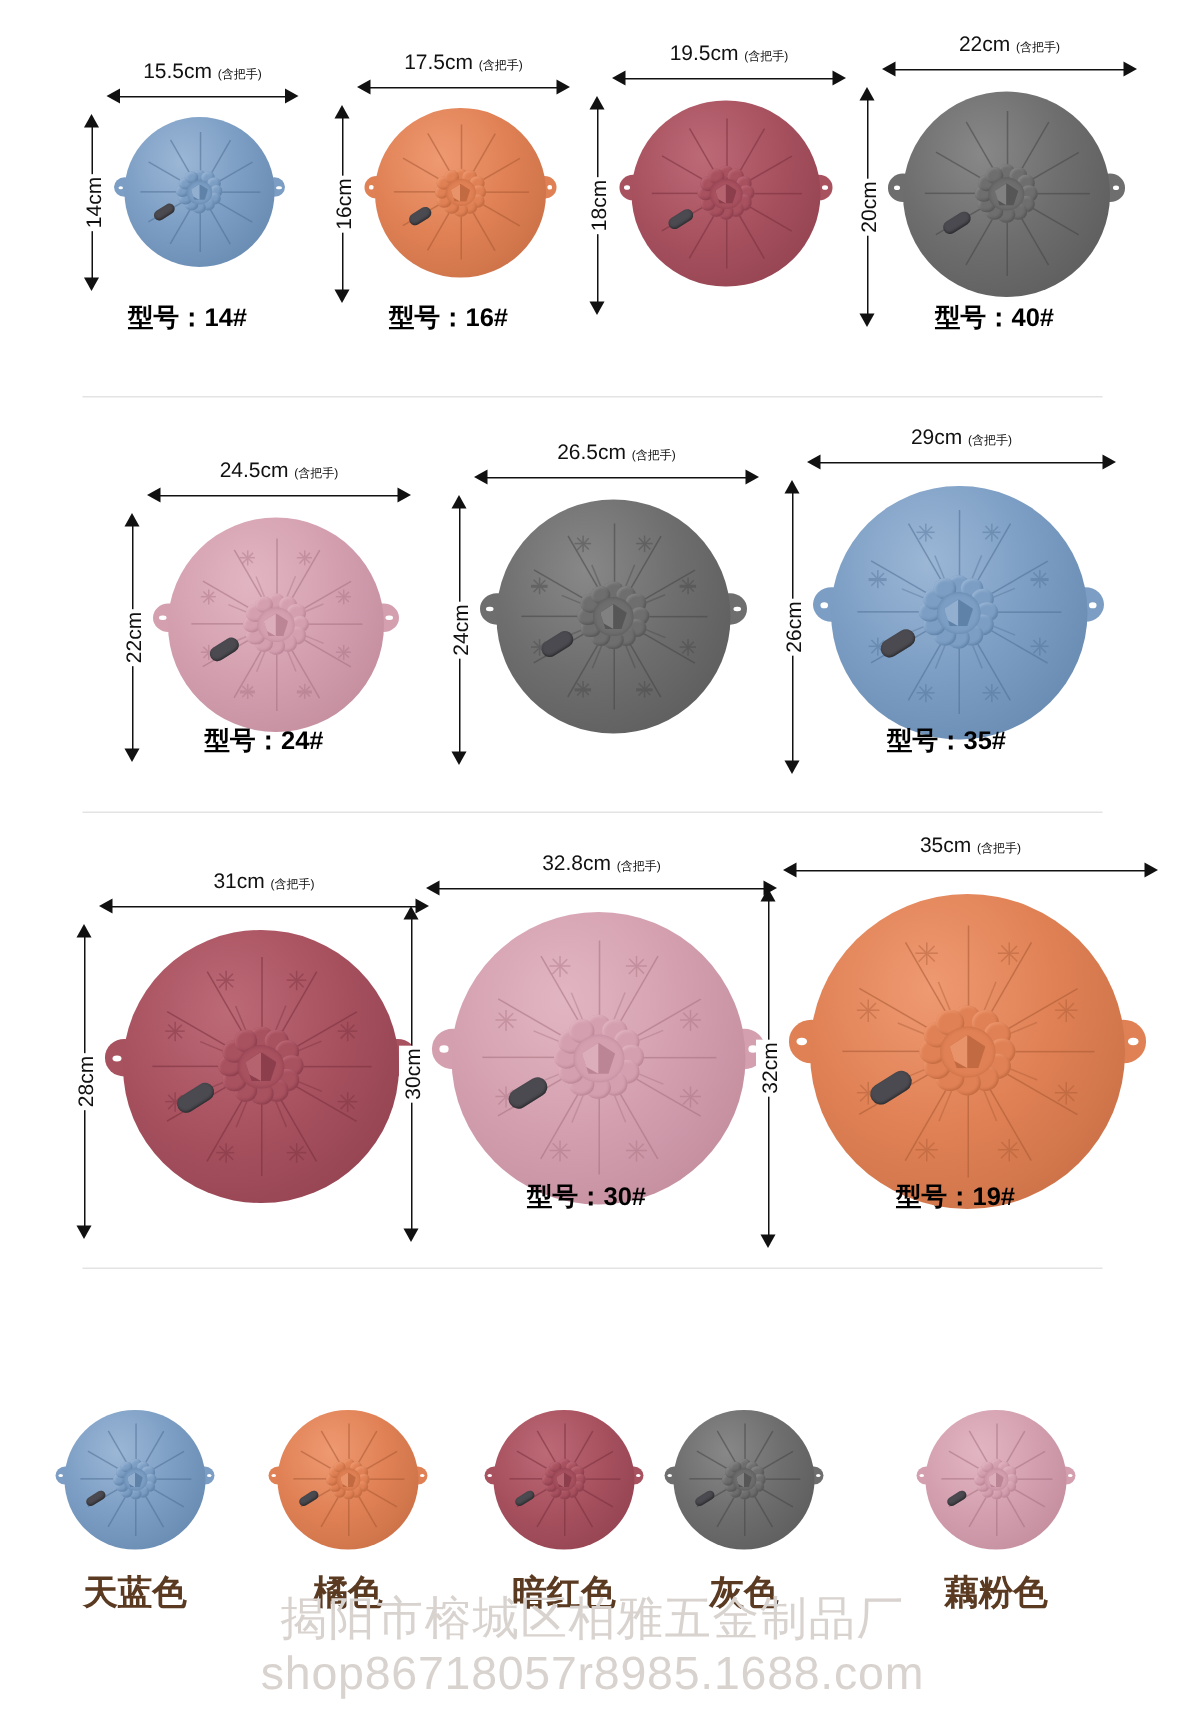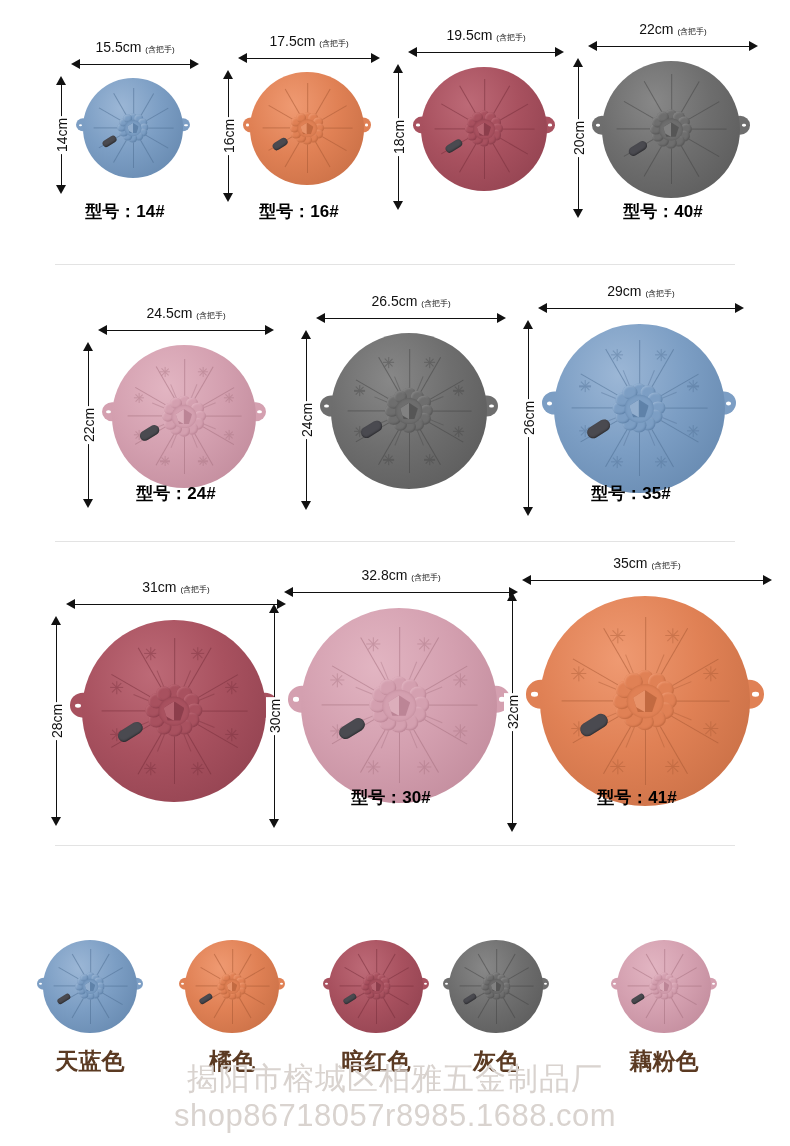--- a/index.html
+++ b/index.html
@@ -1109,21 +1109,21 @@
               <div class="petal" style="left:17%;top:50.00000000000001%"></div>
               <div class="petal" style="left:21.421161675113527%;top:33.5%"></div>
               <div class="petal" style="left:33.499999999999986%;top:21.421161675113535%"></div>
         <div class="knob-ring"></div>
         <div class="knob-vent"></div>
       </div>
       <div class="grip" style="left:22%;top:58%"></div>
     </div>
       </div>
 
-      <div class="model" style="top:238px;left:-6px;">型号：41#</div>
+      <div class="model" style="top:238px;left:-6px;">型号：19#</div>
     </div>
     </div>
 
   <div id="swatch-host">
       <div class="swatch" style="left: 38px; top: 938px; width: 104px; height: 150px;">
     <div class="lid-wrap" style="left:0;top:0;width:104px;height:97px;">
       <div class="lid" style="--c-base:#7c9ec4;--c-lite:#9cb7d6;--c-dark:#5f82a9;--c-rib:#4f6f94">
       <div class="tab l"></div>
       <div class="tab r"></div>
       <div class="lid-disc"></div>

